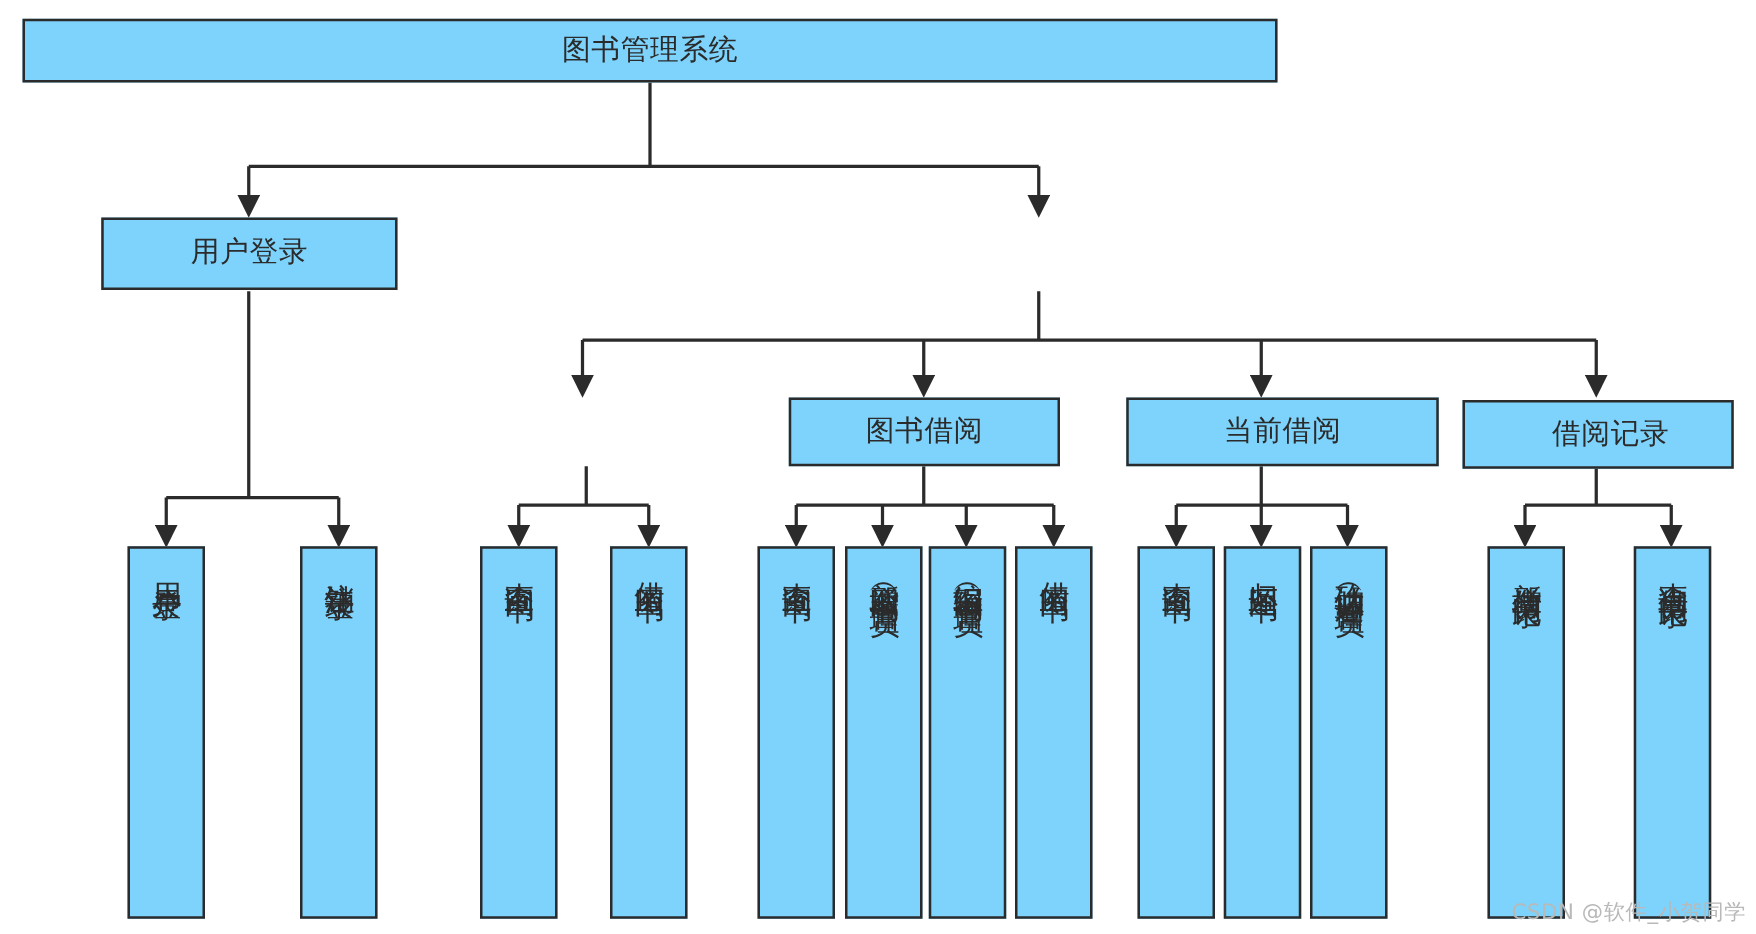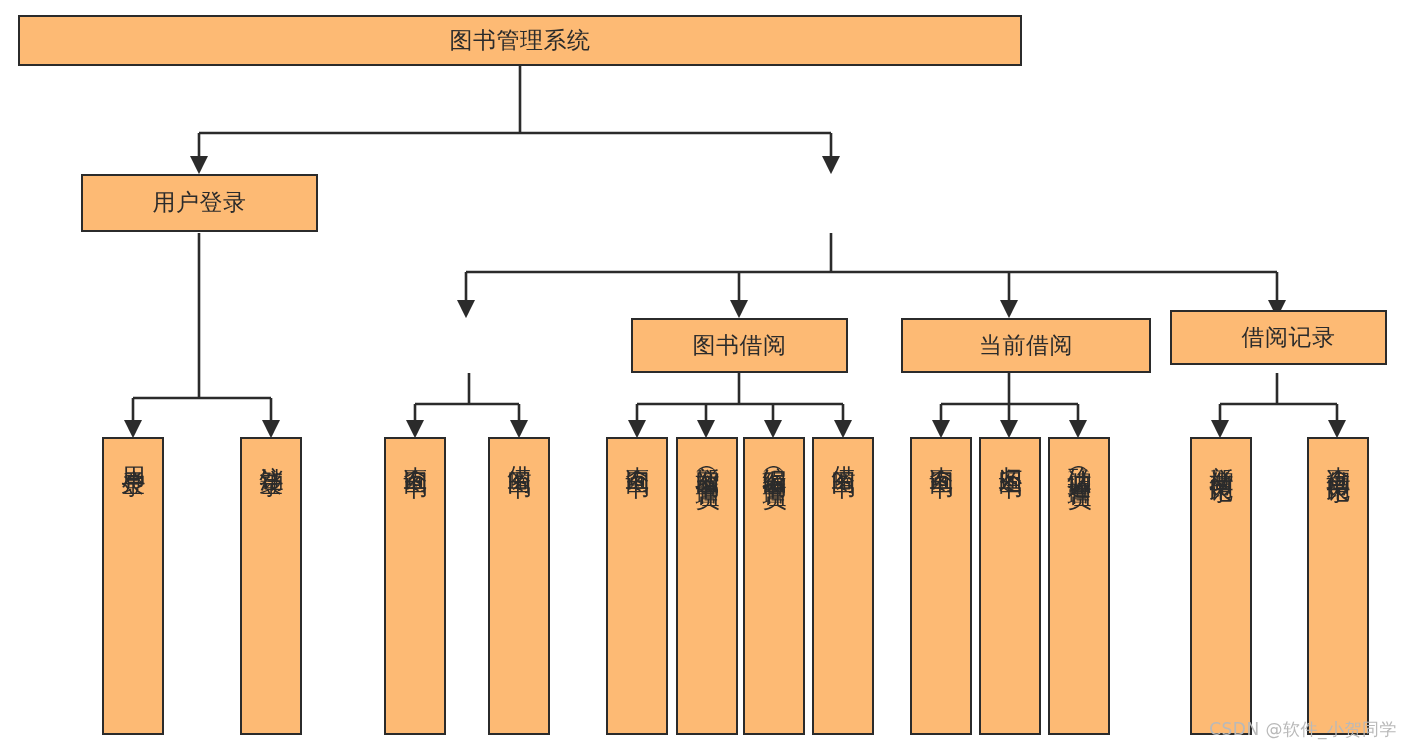--- a/index.html
+++ b/index.html
@@ -22,21 +22,21 @@
   svg.edges {
     position: absolute;
     left: 0;
     top: 0;
     width: 1405px;
     height: 747px;
   }
   .node {
     position: absolute;
     box-sizing: border-box;
-    background: #fdba74;
+    background: #7dd3fc;
     border: 2.5px solid #2b2b2b;
     display: flex;
     align-items: center;
     justify-content: center;
     overflow: hidden;
   }
   .node-label {
     color: #2b2b2b;
     white-space: nowrap;
   }
@@ -140,21 +140,21 @@
 
 
   <div class="node horizontal" style="left:631px; top:318px; width:217px; height:55px;">
     <span class="node-label">图书借阅</span>
   </div>
 
   <div class="node horizontal" style="left:901px; top:318px; width:250px; height:55px;">
     <span class="node-label">当前借阅</span>
   </div>
 
-  <div class="node horizontal" style="left:1170px; top:310px; width:217px; height:55px;padding-left:20px;">
+  <div class="node horizontal" style="left:1170px; top:320px; width:217px; height:55px;padding-left:20px;">
     <span class="node-label">借阅记录</span>
   </div>
 
   <div class="node vertical" style="left:102px; top:437px; width:62px; height:298px;">
     <span class="node-label">用户登录</span>
   </div>
 
   <div class="node vertical" style="left:240px; top:437px; width:62px; height:298px;">
     <span class="node-label">注销登录</span>
   </div>

